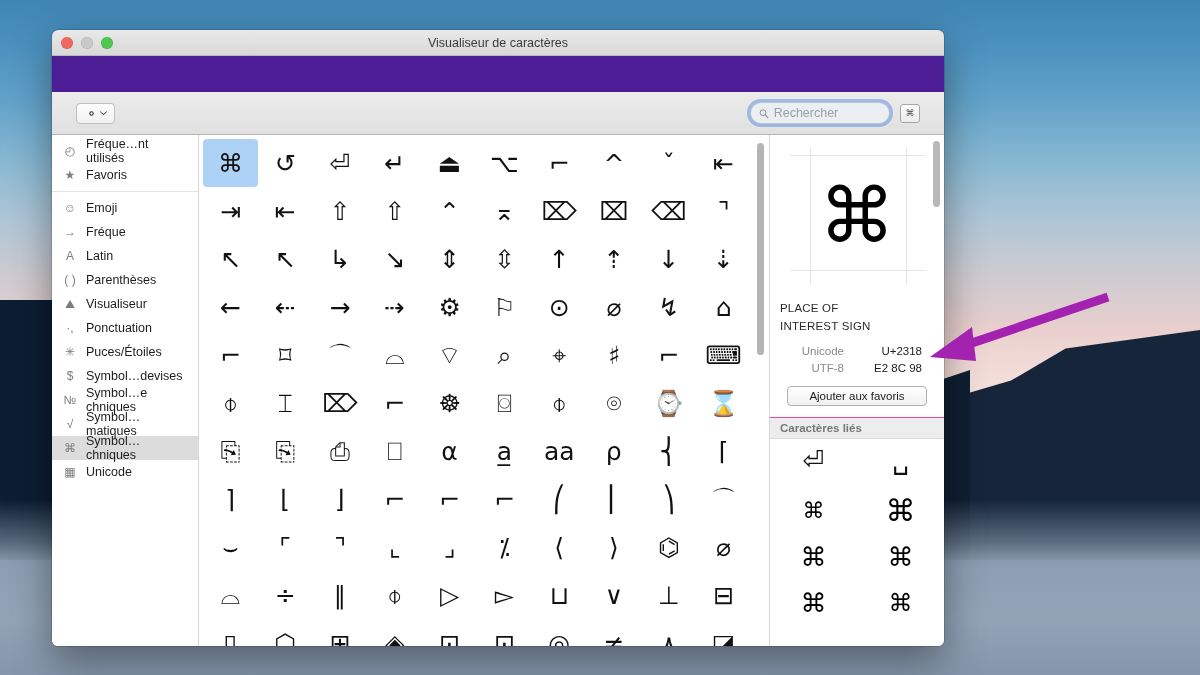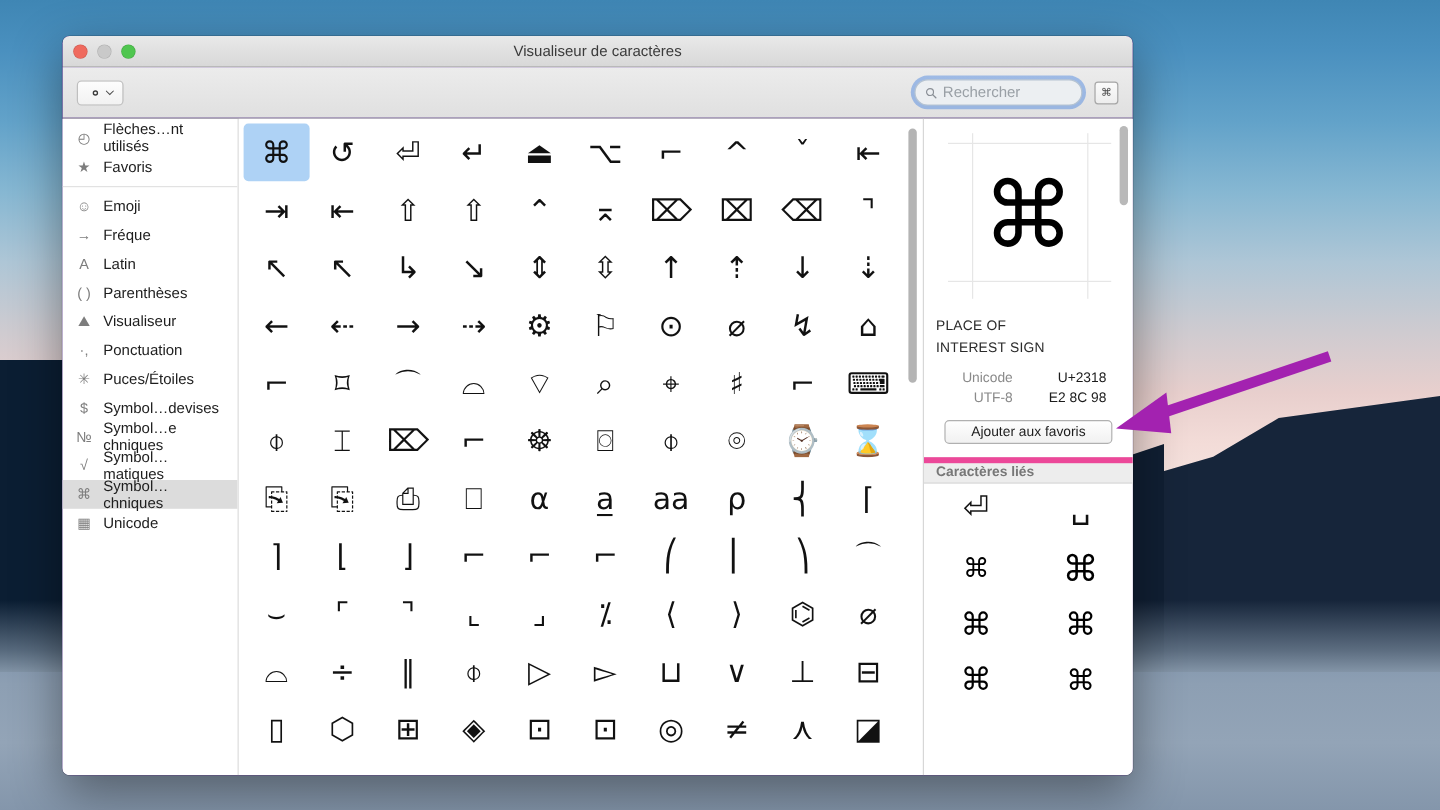--- a/index.html
+++ b/index.html
@@ -61,21 +61,21 @@
   .light.g { background:#4fc64f; box-shadow:inset 0 0 0 .5px rgba(0,0,0,.16); }
   .wtitle {
     position:absolute; left:0; right:0; top:0; line-height:26px;
     text-align:center; font-size:12.5px; color:#3a3a3a;
   }
 
   .toolbar {
     height:43px; flex:0 0 43px; position:relative;
     background:linear-gradient(to bottom,#ececec,#e0e0e0);
     border-bottom:1px solid #b4b4b4;
-    display:flex; align-items:center; padding:0 12px;
+    display:flex; align-items:center; padding:0 24px;margin-top:36px;
   }
   .gear-btn {
     width:39px; height:21px; border-radius:4px;
     background:linear-gradient(to bottom,#fdfdfd,#f2f2f2);
     border:1px solid #bfbfbf; display:flex; align-items:center;
     justify-content:center; gap:2px; cursor:default;
   }
   .gear-btn svg { display:block; }
   .toolbar-right { margin-left:auto; display:flex; align-items:center; gap:10px; }
   .searchwrap {
@@ -156,21 +156,21 @@
   .cval { color:#1c1c1c; width:70px; text-align:right; }
   .fav-btn {
     margin:9px auto 0; display:block; height:20px; padding:0 21px;
     font-size:11.5px; color:#1c1c1c; border:1px solid #b0b0b0;
     border-radius:4px; background:linear-gradient(to bottom,#fefefe,#f1f1f1);
     font-family:"Liberation Sans",sans-serif; cursor:default;
   }
   .sec-head {
     height:22px; display:flex; align-items:center; padding:0 10px;
     font-size:11.5px; color:#777; font-weight:bold;
-    background:#ededed; border-top:5px solid #ec4899; border-bottom:1px solid #dadada;
+    background:#ededed; border-top:1px solid #ec4899; border-bottom:1px solid #dadada;
   }
   .rel-row { display:flex; padding:8px 0 10px; }
   .rel-row .rc {
     flex:1; display:flex; align-items:center; justify-content:center;
     font-size:26px; color:#111; line-height:1;
     font-family:"DejaVu Sans","Liberation Sans",sans-serif;
   }
   .var-grid {
     display:grid; grid-template-columns:1fr 1fr;
     padding:8px 0 0; row-gap:6px;
@@ -234,21 +234,21 @@
         <span>⌘</span>
       </div>
     </div>
   </div>
 
   <div class="body">
 
     <div class="sidebar" id="sidebar">
         <div class="side-item">
           <span class="side-ico">◴</span>
-          <span>Flèches…nt utilisés</span>
+          <span>Fréque…nt utilisés</span>
         </div>
         <div class="side-item">
           <span class="side-ico">★</span>
           <span>Favoris</span>
         </div>
         <div class="side-sep"></div>
         <div class="side-item">
           <span class="side-ico">☺</span>
           <span>Emoji</span>
         </div>

